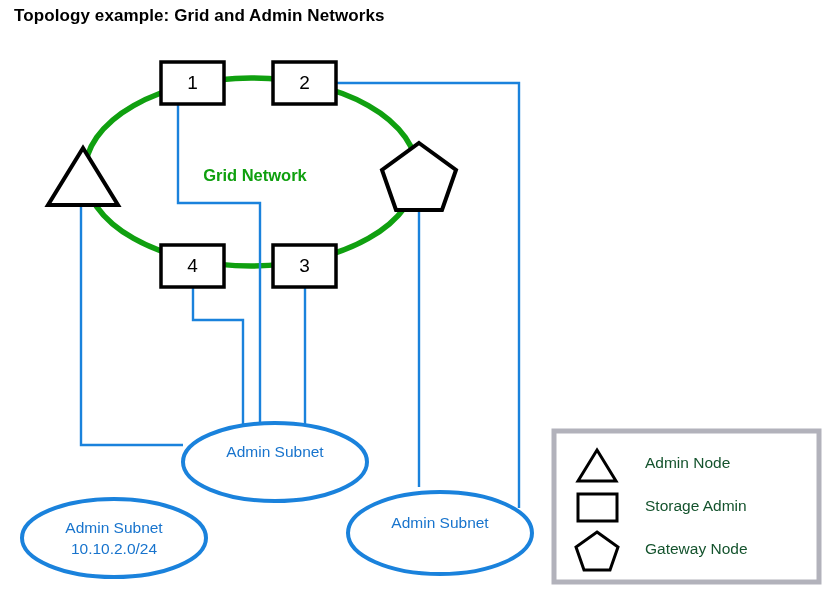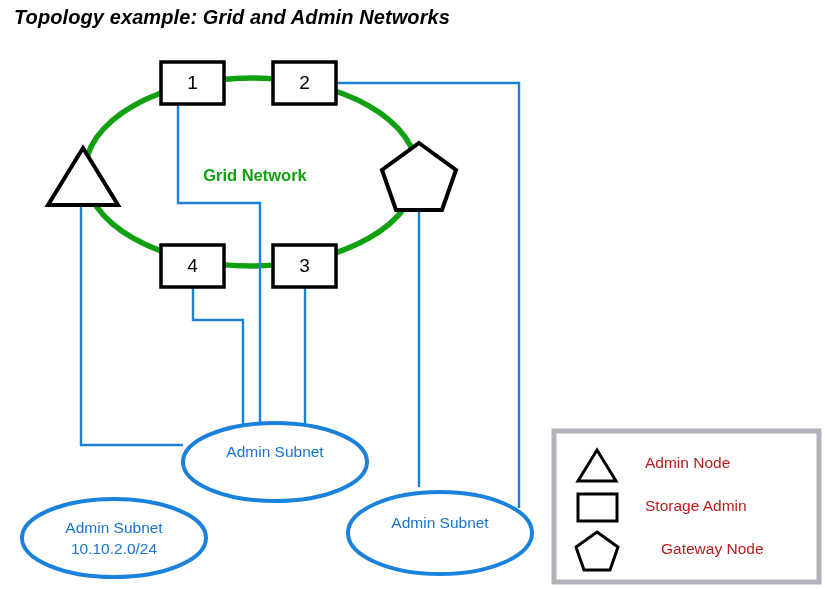--- a/index.html
+++ b/index.html
@@ -1,26 +1,26 @@
 <!DOCTYPE html>
 <html><head>
 <meta charset="utf-8">
 <style>
   html,body{margin:0;padding:0;background:#ffffff;}
   body{width:825px;height:589px;position:relative;overflow:hidden;
        font-family:"Liberation Sans","DejaVu Sans",sans-serif;}
   #diagram{position:absolute;left:0;top:0;width:825px;height:589px;}
-  .title{position:absolute;left:14px;top:6px;font-size:20px;font-weight:bold;color:#000;letter-spacing:0.1px;font-style:italic;}
+  .title{position:absolute;left:14px;top:6px;font-size:17px;font-weight:bold;color:#000;letter-spacing:0.1px;}
   .lbl{position:absolute;pointer-events:none;}
   .grid-label{left:180px;top:165px;width:150px;text-align:center;color:#10a010;
               font-size:16.5px;font-weight:bold;line-height:21px;}
   .node-num{position:absolute;font-size:19px;color:#000;text-align:center;}
   .subnet-label{position:absolute;text-align:center;color:#1874cd;font-size:15.5px;
                 font-weight:normal;line-height:21px;}
-  .legend-text{position:absolute;font-size:15.5px;color:#b91c1c;}
+  .legend-text{position:absolute;font-size:15.5px;color:#14532d;}
   svg{position:absolute;left:0;top:0;}
 </style>
 </head>
 <body>
 
 <div id="diagram">
 
   <div class="title">Topology example: Grid and Admin Networks</div>
 
   <svg width="825" height="589">
@@ -73,15 +73,15 @@
   <div class="subnet-label" style="left:22px;top:517px;width:184px;">
     <div>Admin Subnet</div>
     <div>10.10.2.0/24</div>
   </div>
   <div class="subnet-label" style="left:348px;top:512px;width:184px;">
     <div>Admin Subnet</div>
   </div>
 
   <div class="legend-text" style="left:645px;top:454px;">Admin Node</div>
   <div class="legend-text" style="left:645px;top:497px;">Storage Admin</div>
-  <div class="legend-text" style="left:645px;top:540px;margin-left:16px;">Gateway Node</div>
+  <div class="legend-text" style="left:645px;top:540px;">Gateway Node</div>
 
 </div>
 
 </body></html>

